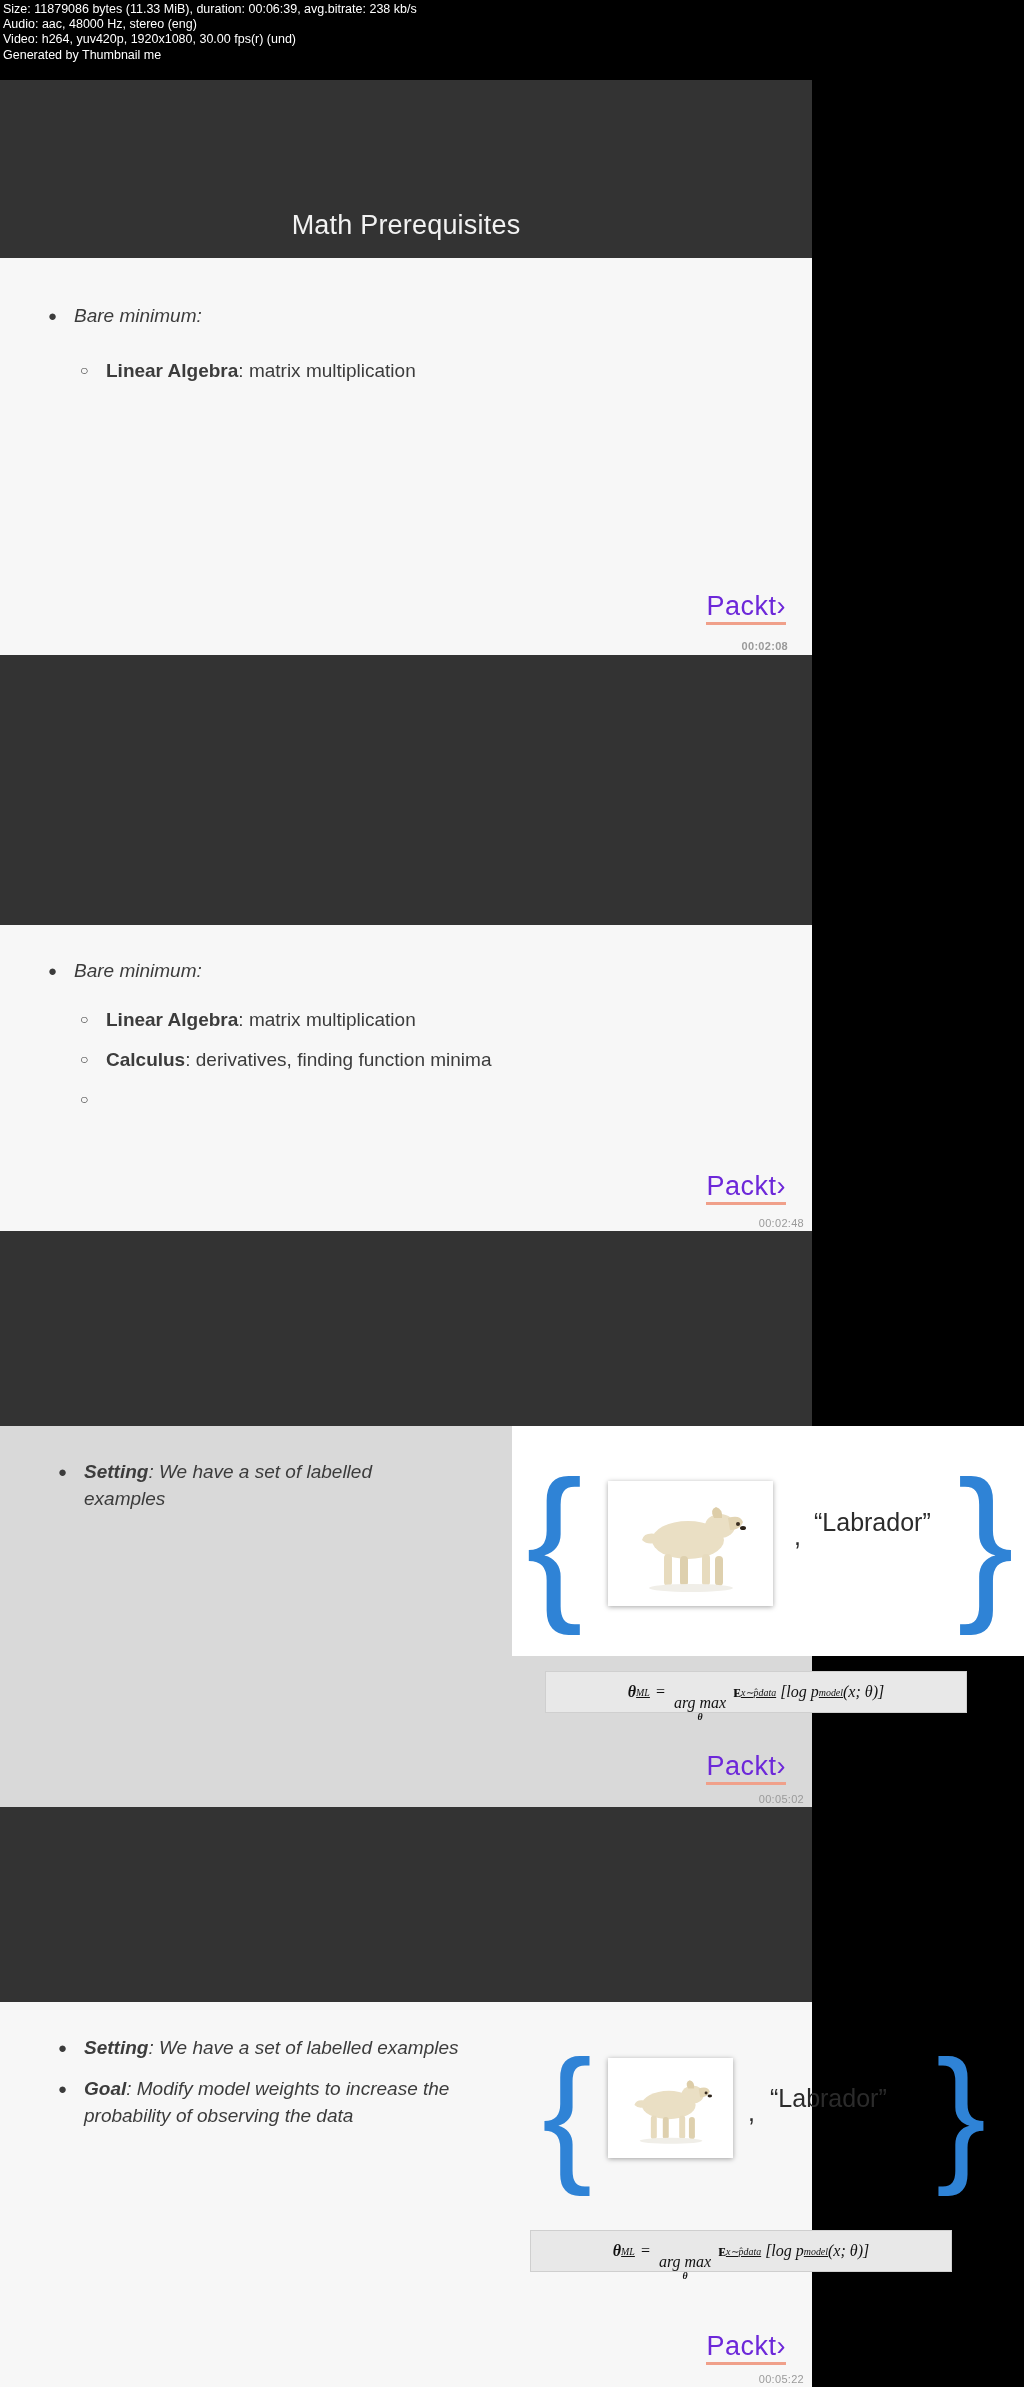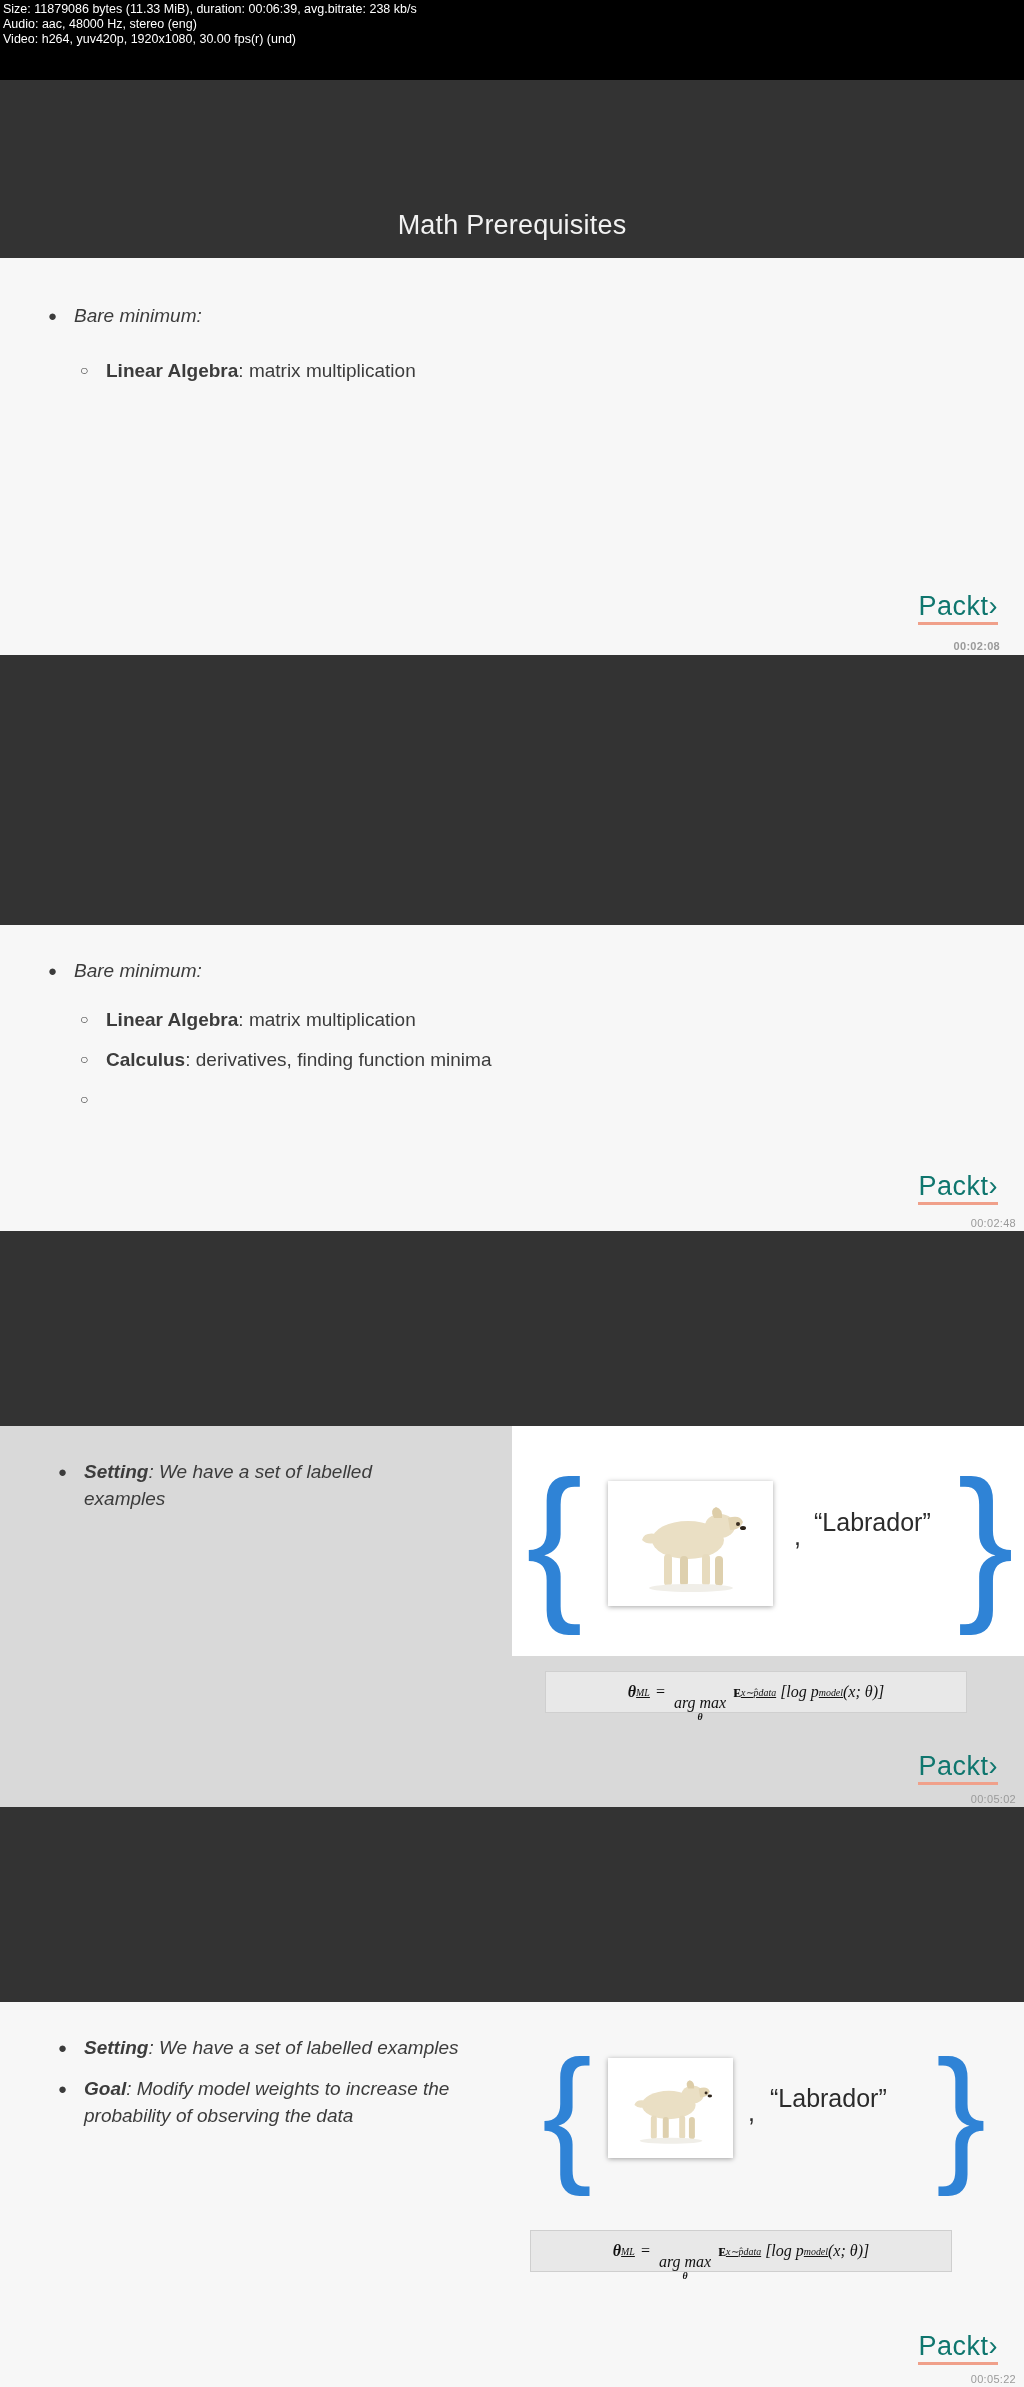--- a/index.html
+++ b/index.html
@@ -4,38 +4,38 @@
 <style>
   html,body{margin:0;padding:0;background:#000;}
   body{width:1024px;font-family:"Liberation Sans",sans-serif;}
   .sheet{width:1024px;height:2387px;position:relative;background:#000;overflow:hidden;}
 
   
   .meta{background:#000;color:#fff;padding:2px 3px 4px 3px;height:80px;box-sizing:border-box;}
   .meta .line{font-size:12.5px;line-height:15.2px;white-space:nowrap;letter-spacing:0px;}
 
   
-  .slide{position:relative;width:1024px;box-sizing:border-box;}
+  .slide{position:relative;width:812px;box-sizing:border-box;}
   .title-band{background:#333333;height:calc(100% );}
   .slide-title{position:absolute;left:0;right:0;text-align:center;color:#f2f2f2;font-size:27px;font-weight:400;letter-spacing:.2px;}
   .body-band{background:#f7f7f7;position:relative;}
   .body-band.grey{background:#d9d9d9;}
 
   
   .bullets{padding:0;margin:0;list-style:none;}
   .b1{display:flex;align-items:flex-start;font-size:19px;color:#3c3c3c;margin:0 0 0 0;}
   .b1 .dot{width:26px;flex:0 0 26px;text-align:left;font-size:15px;line-height:27px;color:#3c3c3c;}
   .b1 .txt{line-height:27px;font-style:italic;}
   .b2{display:flex;align-items:flex-start;font-size:19px;color:#3c3c3c;}
   .b2 .circ{width:26px;flex:0 0 26px;font-size:14px;line-height:27px;color:#3c3c3c;}
   .b2 .txt{line-height:27px;}
   .bold{font-weight:700;}
 
   
-  .packt{position:absolute;font-family:"Liberation Sans",sans-serif;color:#0f766e;font-size:27px;letter-spacing:.5px;line-height:1;}
+  .packt{position:absolute;font-family:"Liberation Sans",sans-serif;color:#6d28d9;font-size:27px;letter-spacing:.5px;line-height:1;}
   .packt u{text-decoration:none;display:block;border-bottom:3px solid #f0a08a;padding-bottom:2px;}
   .tstamp{position:absolute;color:#9a9a9a;font-size:11px;letter-spacing:.3px;}
 
   
   .fig-card{position:absolute;background:#ffffff;}
   .brace{position:absolute;color:#2f83d6;font-weight:300;line-height:1;}
   .dogbox{position:absolute;background:#fff;box-shadow:0 1px 5px rgba(0,0,0,.35);display:flex;align-items:center;justify-content:center;overflow:hidden;}
   .label-quote{position:absolute;font-size:25px;color:#2b2b2b;}
   .comma{position:absolute;font-size:25px;color:#2b2b2b;}
 
@@ -51,20 +51,21 @@
 </style>
 </head>
 <body>
 
 <div class="sheet">
 
   <div class="meta">
     <div class="line">Size: 11879086 bytes (11.33 MiB), duration: 00:06:39, avg.bitrate: 238 kb/s</div>
     <div class="line">Audio: aac, 48000 Hz, stereo (eng)</div>
     <div class="line">Video: h264, yuv420p, 1920x1080, 30.00 fps(r) (und)</div>
+    <div class="line">Generated by Thumbnail me</div>
   </div>
 
   <div class="slide" style="height:575px;">
     <div class="title-band" style="height:178px;"></div>
     <div class="slide-title" style="top:130px;">Math Prerequisites</div>
     <div class="body-band" style="height:397px;">
       <ul class="bullets" style="padding:44px 0 0 48px;">
         <li class="b1" style="margin-bottom:28px;">
           <span class="dot">●</span>
           <span class="txt">Bare minimum:</span>

